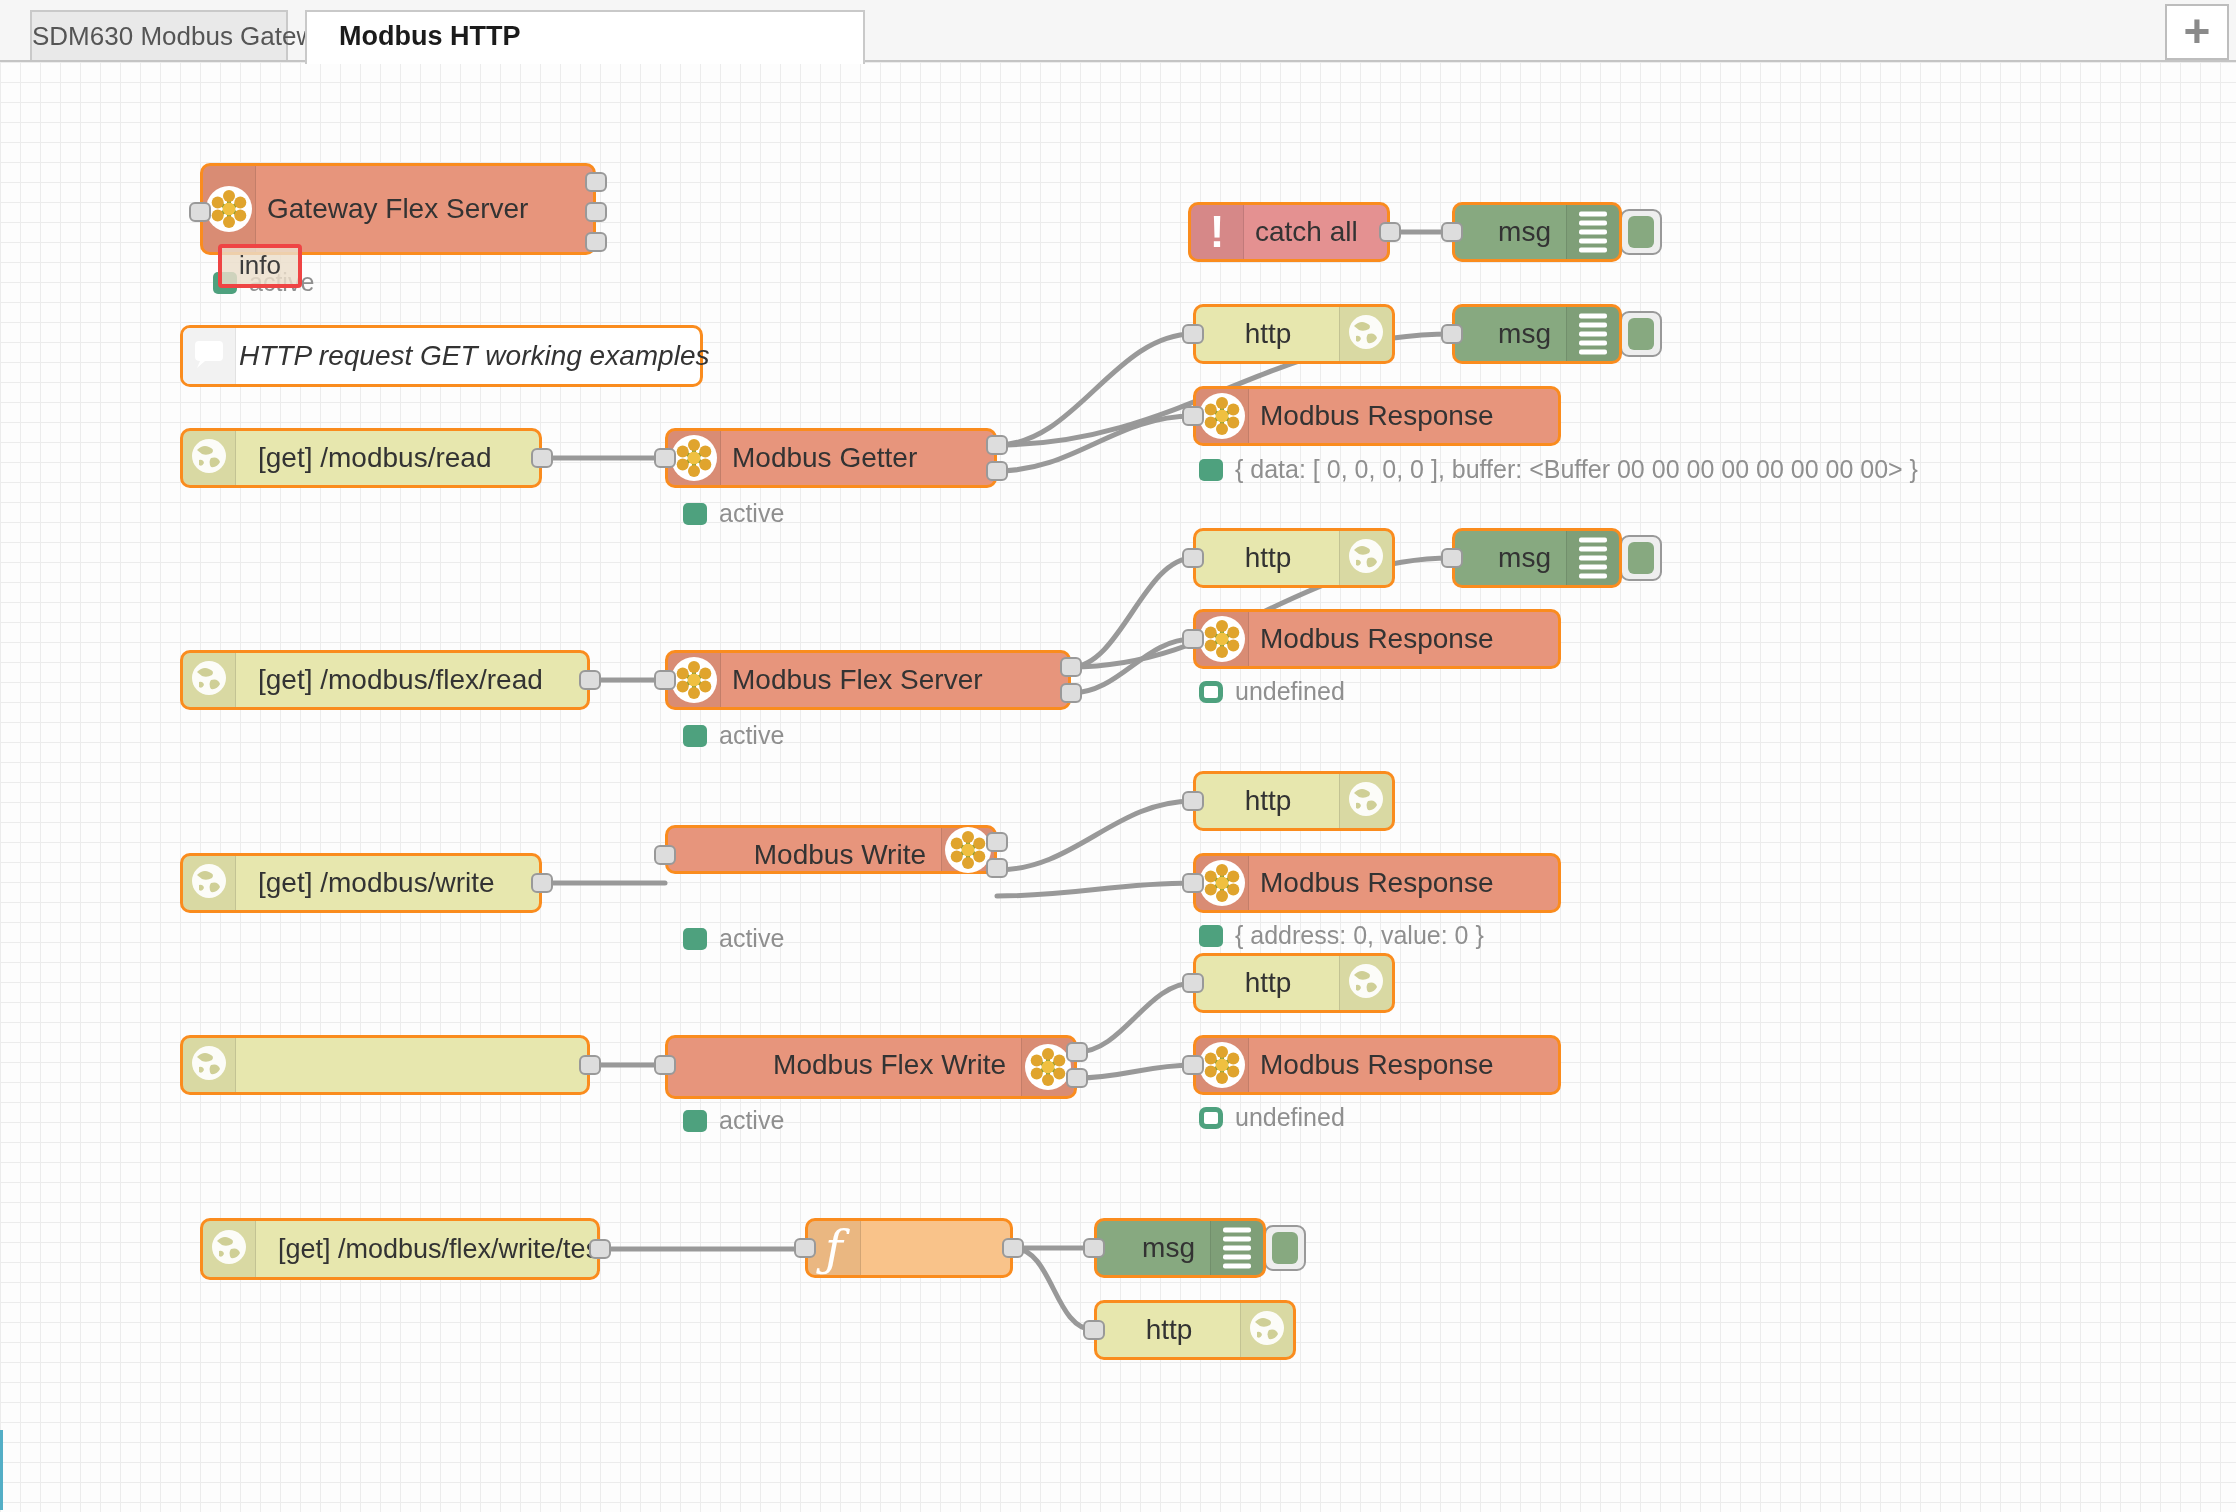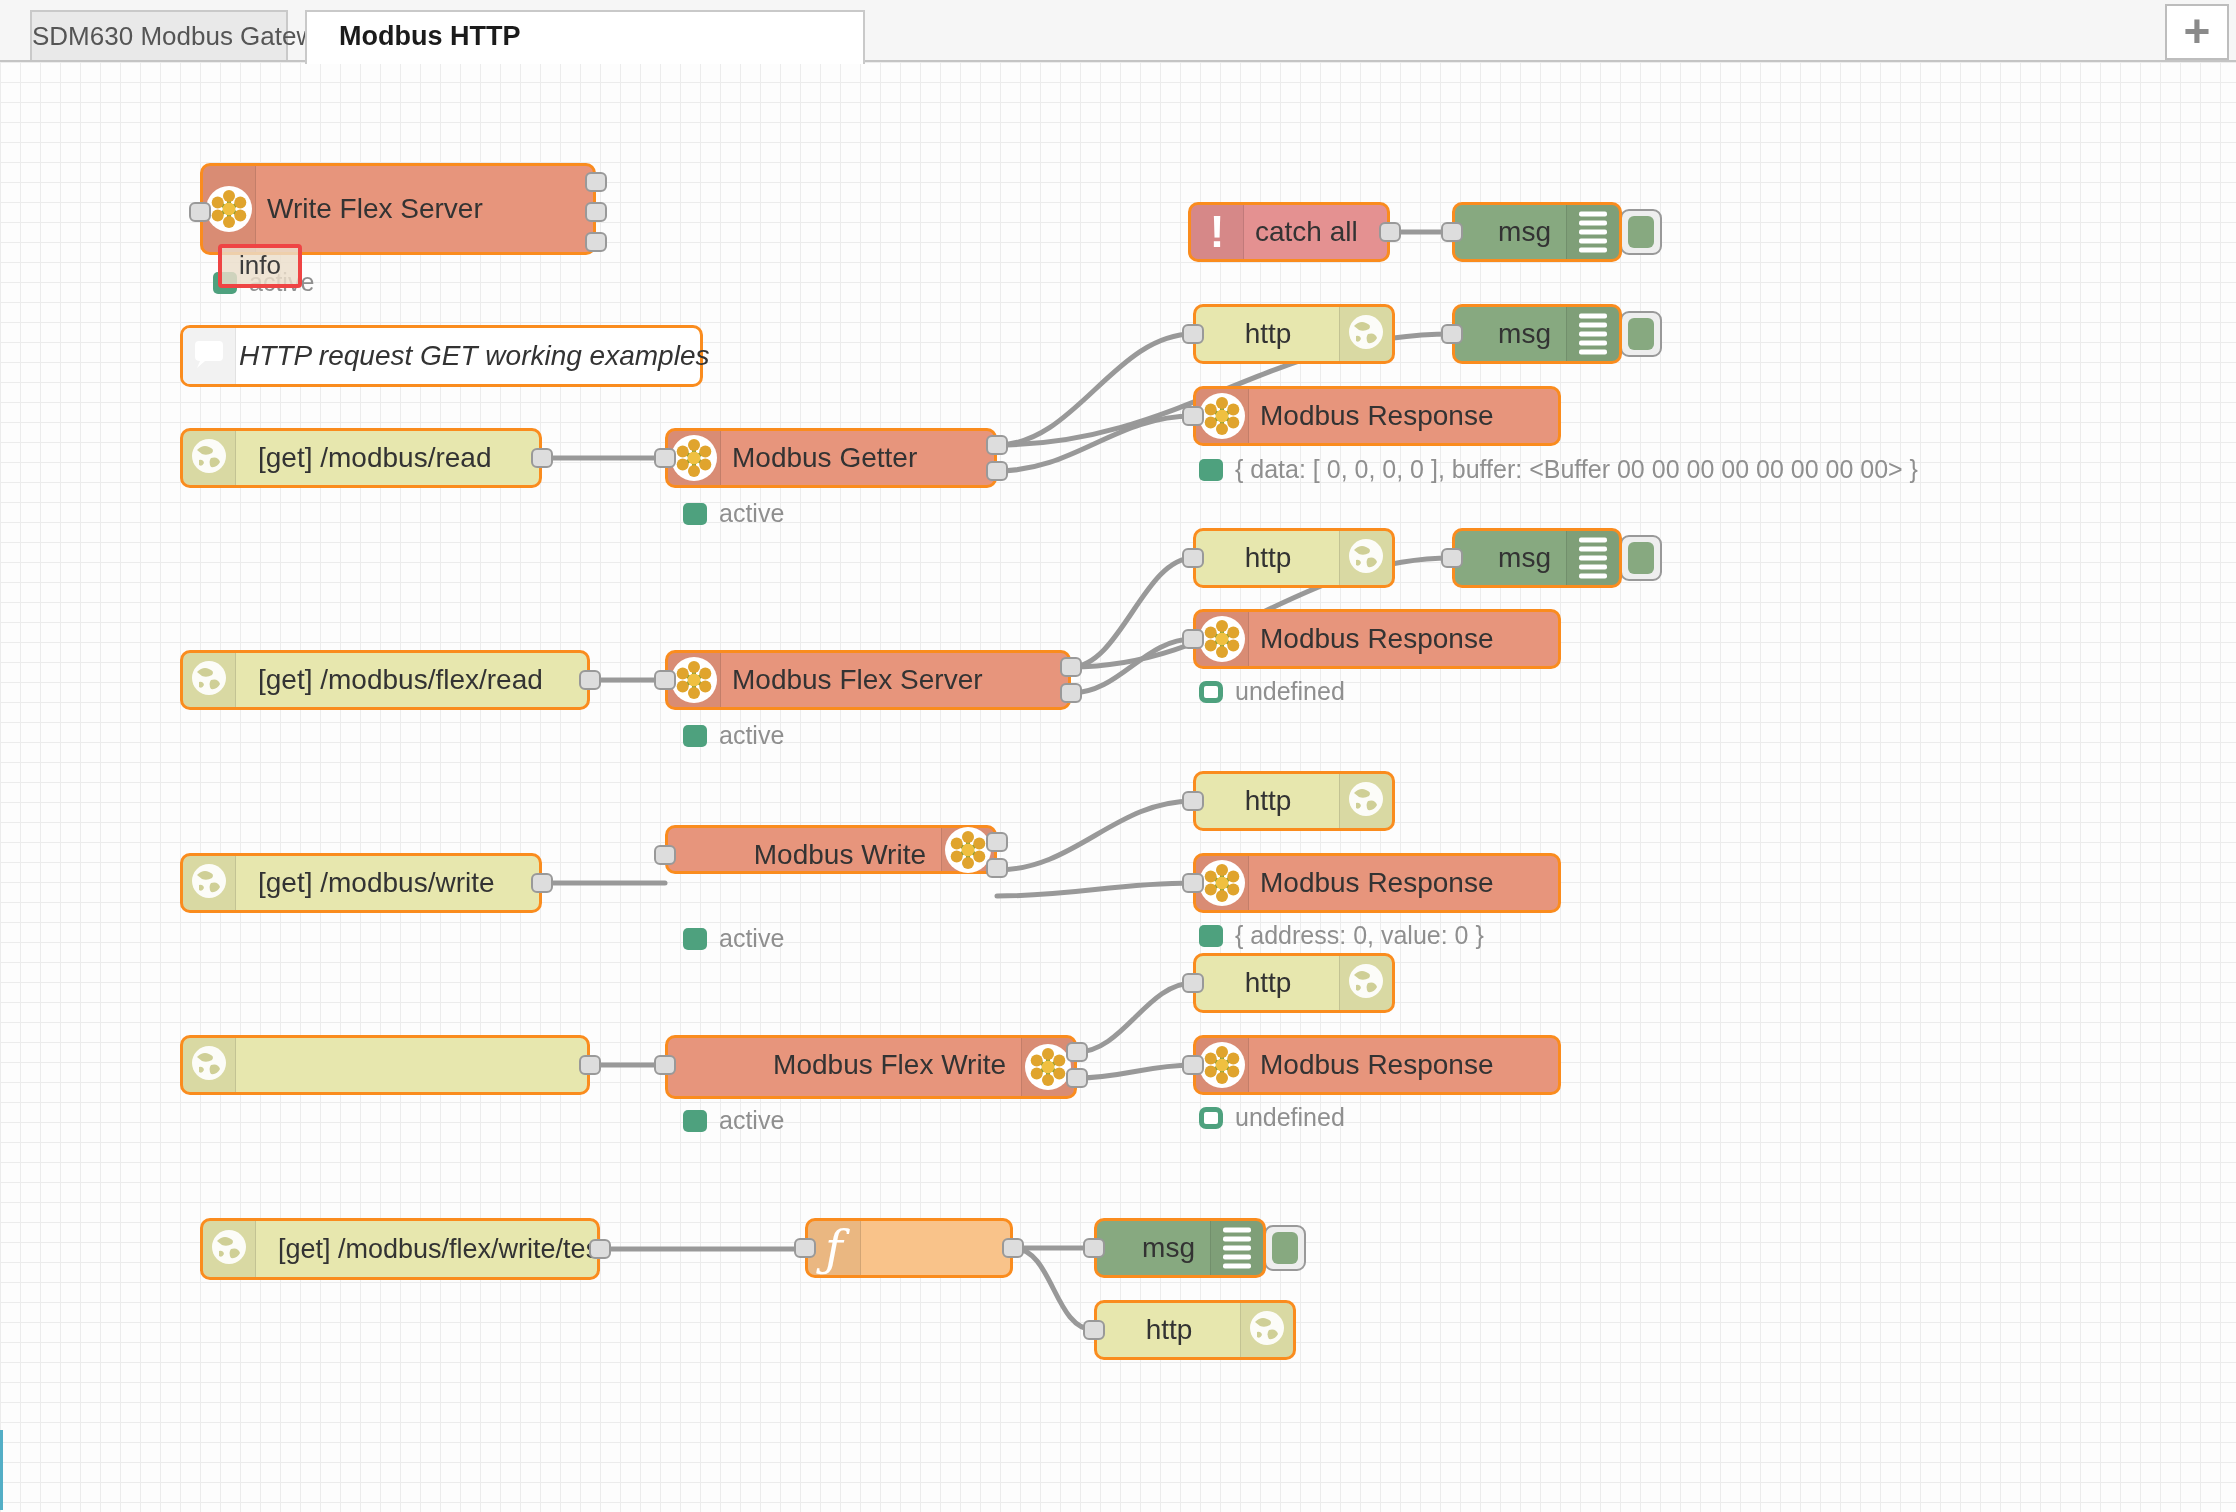--- a/index.html
+++ b/index.html
@@ -147,21 +147,21 @@
 </svg>
 
 <div class="node salmon h92" style="left:200px;top:163px;width:396px;height:92px;">
   <div class="icon-region ileft">
     <div class="circle-icon">
       <svg width="40" height="40" viewBox="0 0 40 40">
           <use href="#flower"></use>
         </svg>
     </div>
   </div>
-  <div class="label l-left">Write Flex Server</div>
+  <div class="label l-left">Gateway Flex Server</div>
   <div class="port pin" style="top:36px;"></div>
   <div class="port pout" style="top:6px;"></div>
   <div class="port pout" style="top:36px;"></div>
   <div class="port pout" style="top:66px;"></div>
 </div>
 <div class="tooltip">info</div>
 <div class="status" style="left:213px;top:268px;">
   <div class="dot"></div>
   <div class="stxt">active</div>
 </div>

